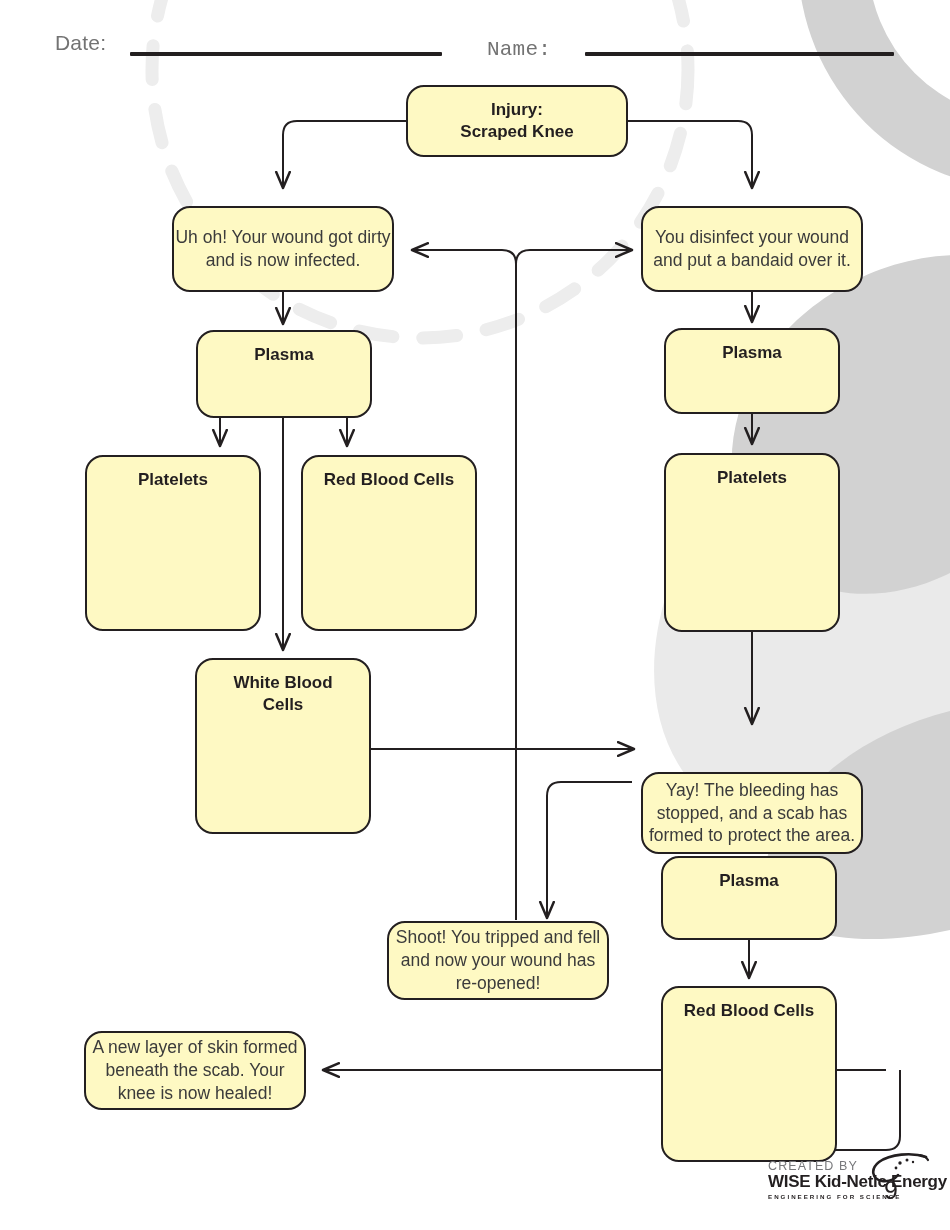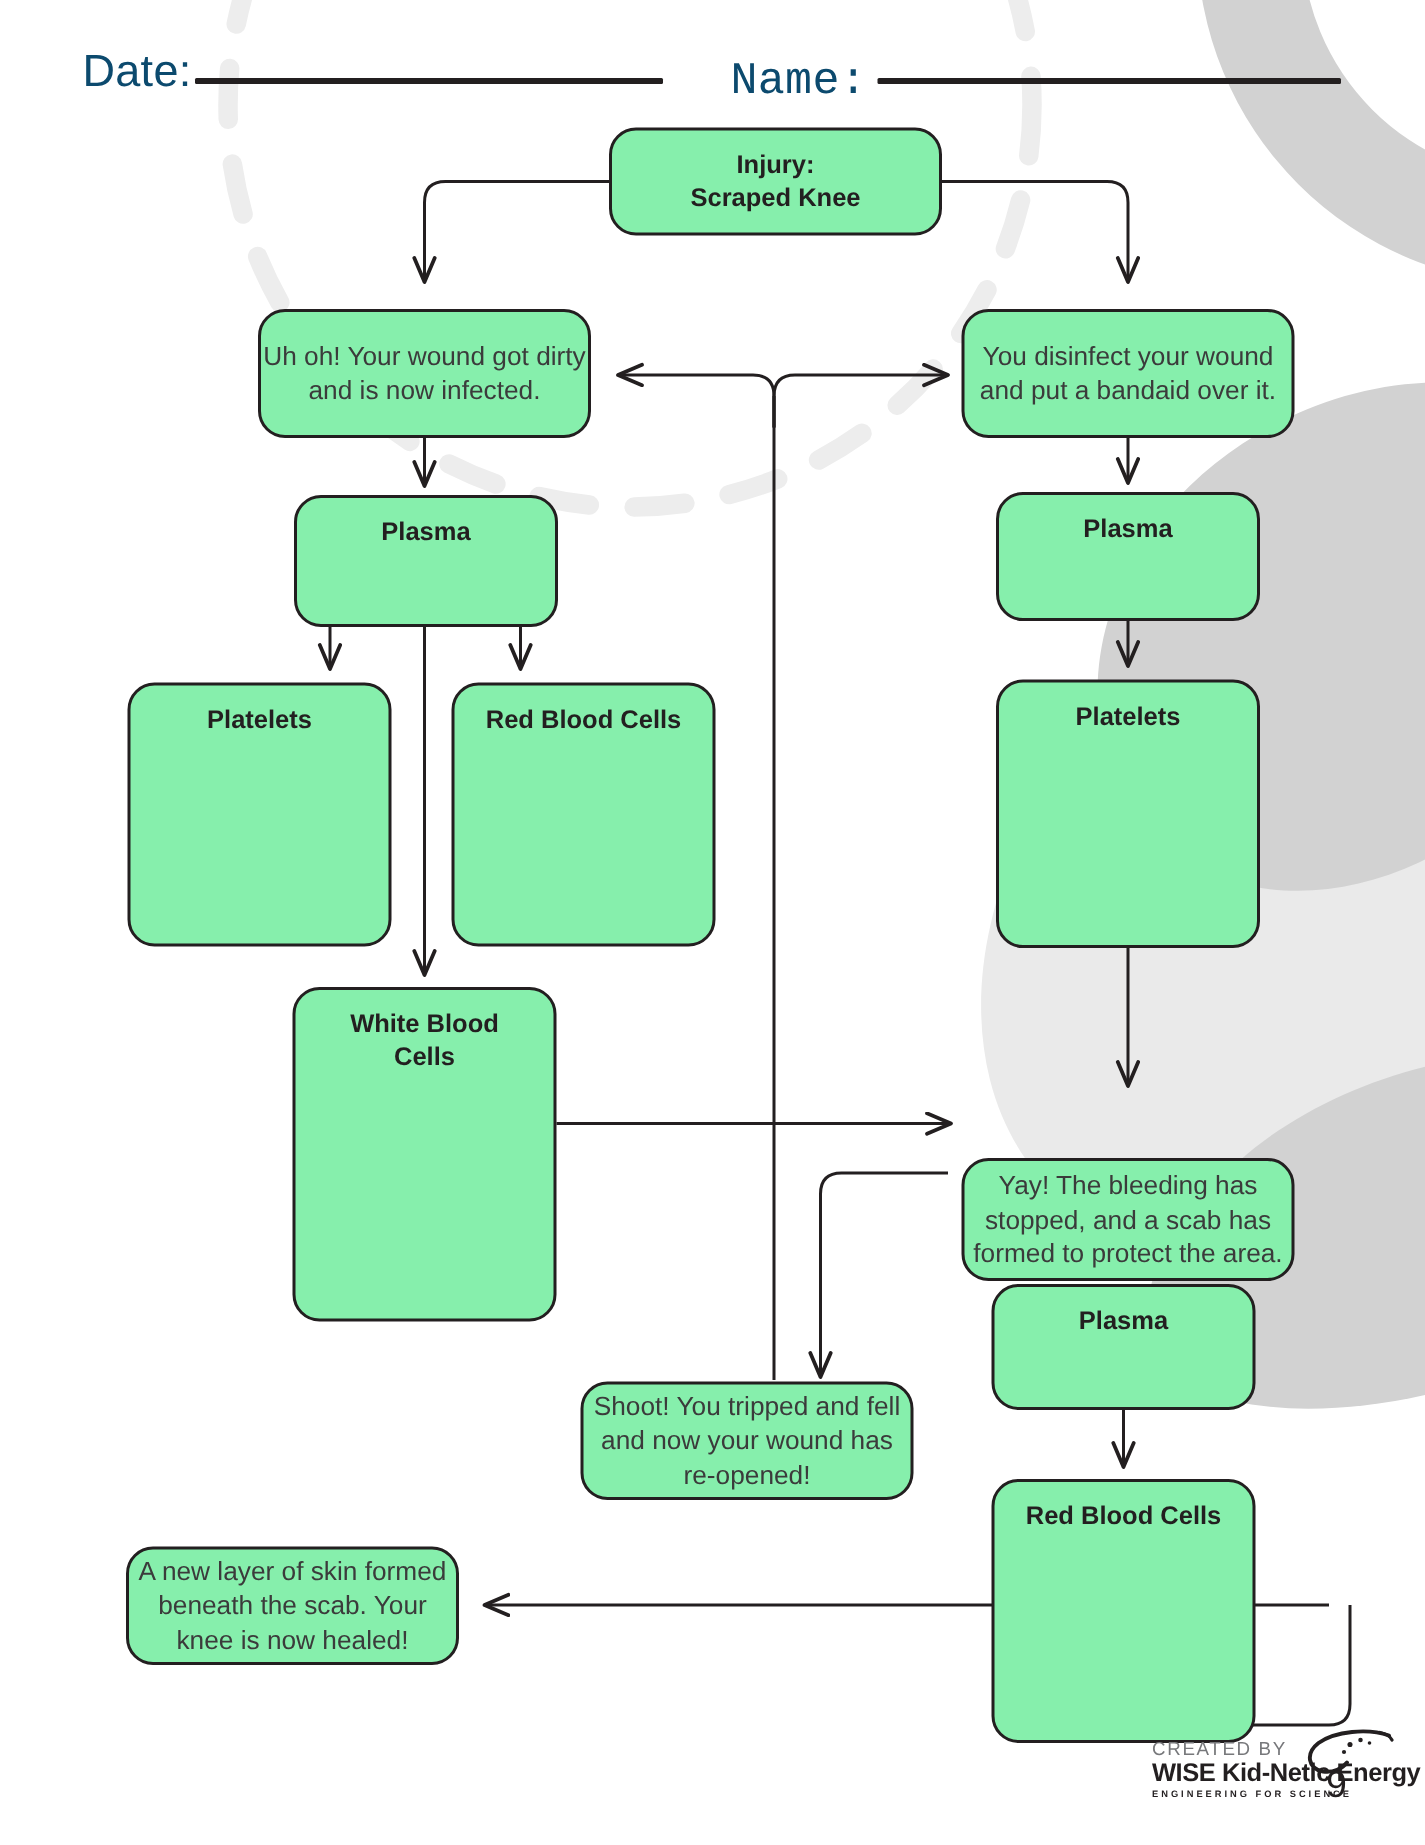--- a/index.html
+++ b/index.html
@@ -25,42 +25,42 @@
     position: absolute;
     left: 0; top: 0;
     width: 950px; height: 1230px;
     z-index: 0;
     pointer-events: none;
   }
 
   
   .hdr-label {
     position: absolute;
-    font-size: 30px;
+    font-size: 21px;
     font-weight: 400;
     letter-spacing: 0.2px;
-    color: #0c4a6e;
+    color: #737373;
     z-index: 3;
     white-space: nowrap;
   }
   .hdr-rule {
     position: absolute;
     height: 4px;
     background: #231f20;
     z-index: 3;
     border-radius: 1px;
   }
 
   
   .node {
     position: absolute;
     box-sizing: border-box;
     border: 2px solid #231f20;
     border-radius: 18px;
-    background: #86efac;
+    background: #fef9c3;
     z-index: 3;
     display: block;
     text-align: center;
     overflow: hidden;
   }
   .node .nlabel {
     display: block;
     width: 100%;
     white-space: pre-line;
     line-height: 1.30;
@@ -242,21 +242,21 @@
   </div>
 
   <div class="node bold" style="left:301px; top:455px; width:176px; height:176px;">
     <span class="nlabel">Red Blood Cells</span>
   </div>
 
   <div class="node bold" style="left:664px; top:453px; width:176px; height:179px;">
     <span class="nlabel">Platelets</span>
   </div>
 
-  <div class="node bold" style="left:195px; top:658px; width:176px; height:223px;">
+  <div class="node bold" style="left:195px; top:658px; width:176px; height:176px;">
     <span class="nlabel">White Blood
 Cells</span>
   </div>
 
   <div class="node story centered" style="left:641px; top:772px; width:222px; height:82px;">
     <span class="nlabel">Yay! The bleeding has stopped, and a scab has formed to protect the area.</span>
   </div>
 
   <div class="node bold" style="left:661px; top:856px; width:176px; height:84px;">
     <span class="nlabel">Plasma</span>

